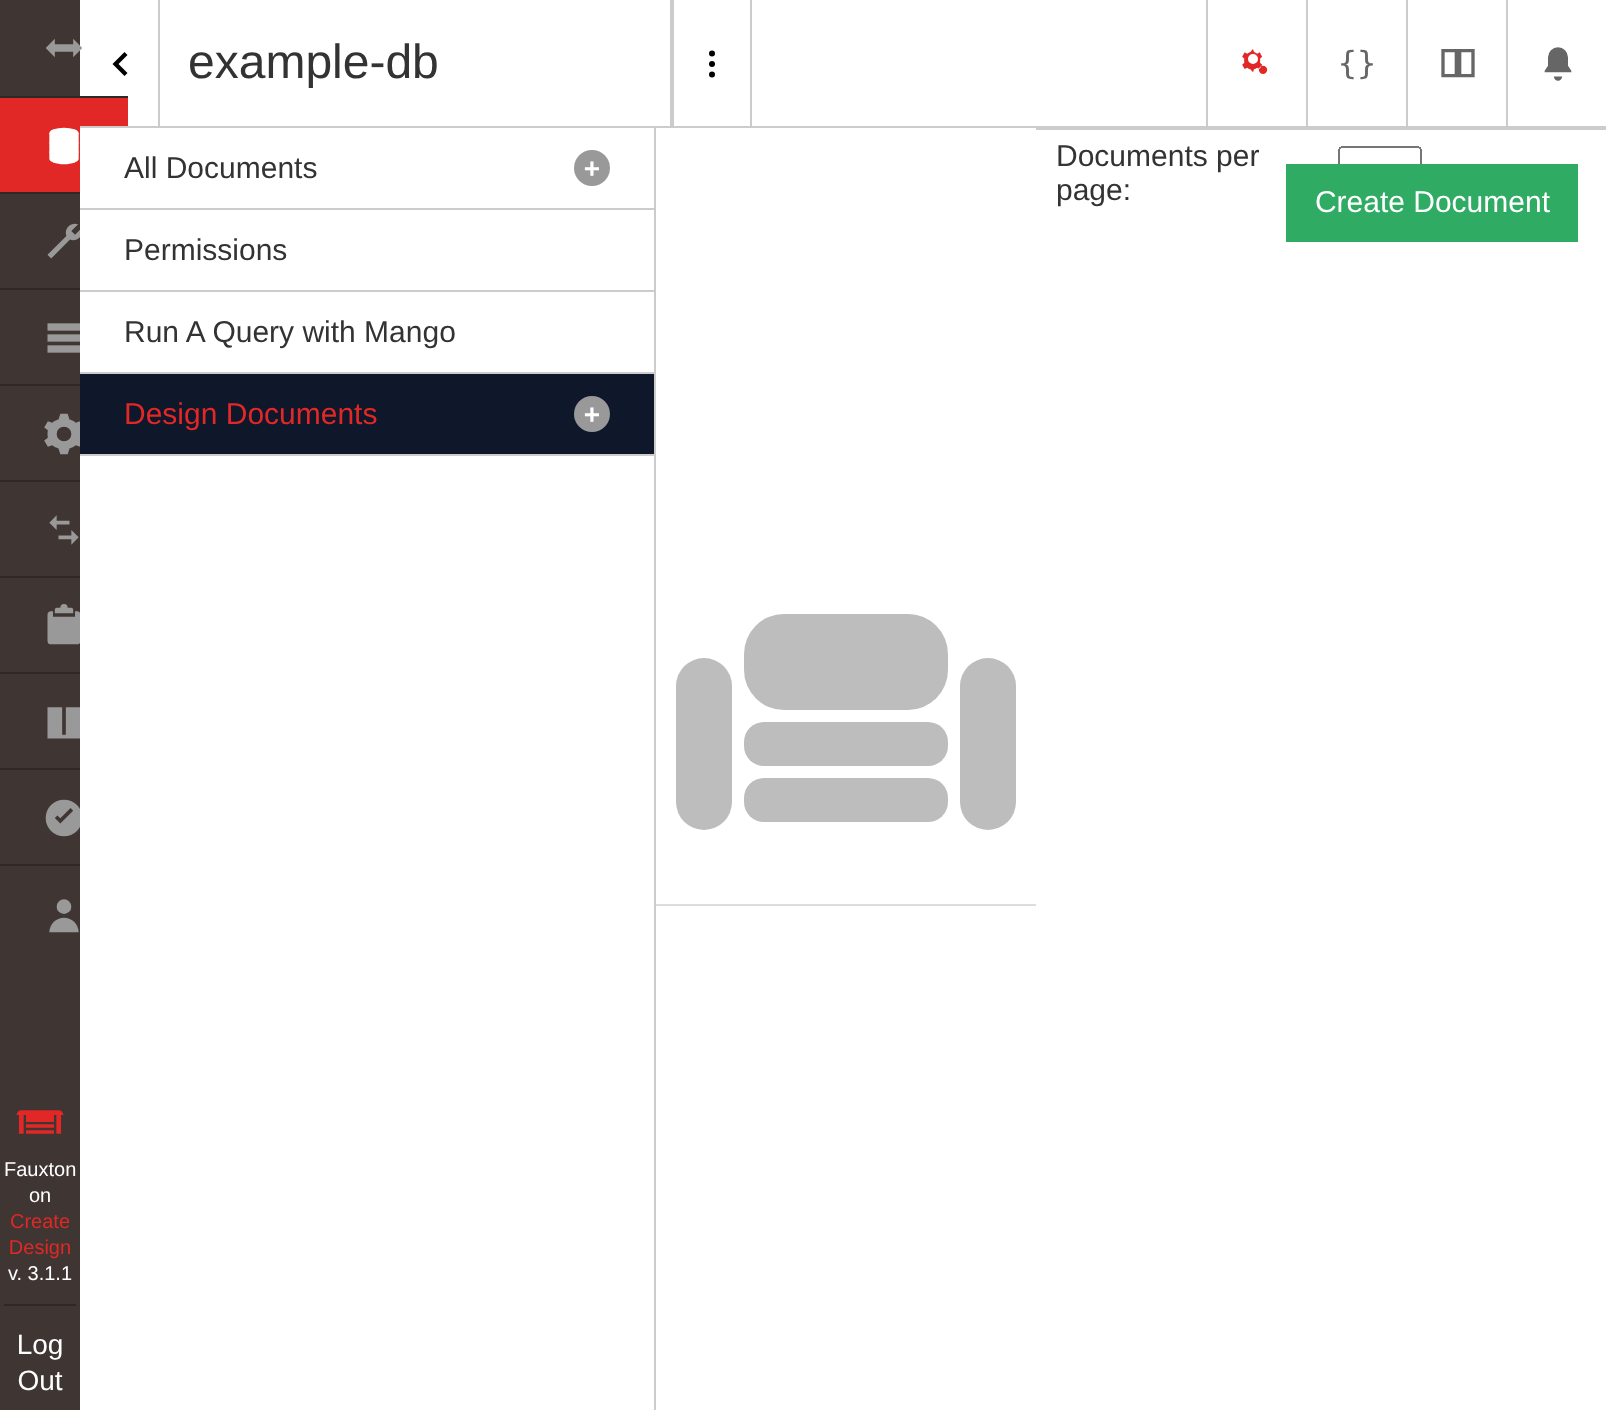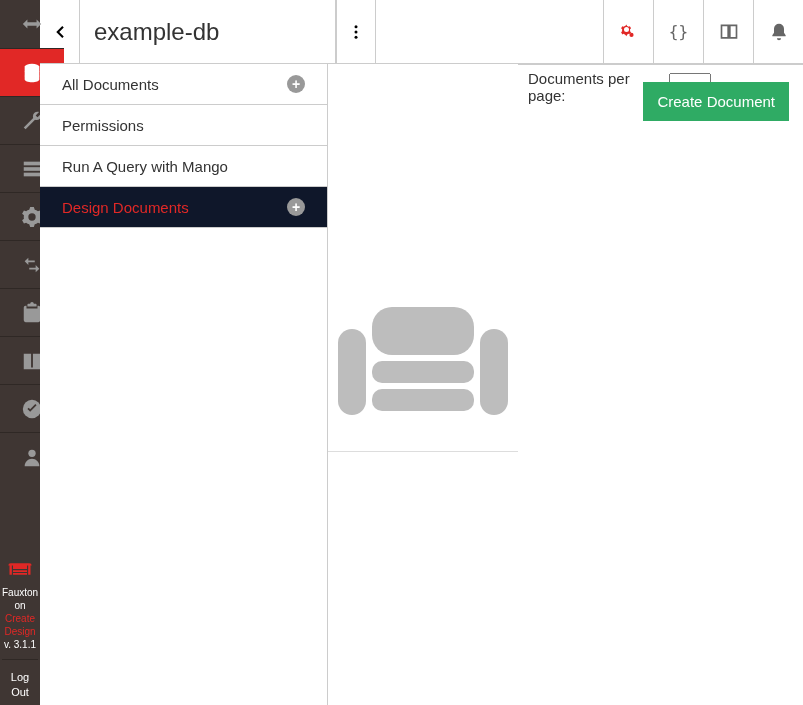--- a/index.html
+++ b/index.html
@@ -7,21 +7,21 @@
 .app { display: flex; width: 803px; height: 705px; }
 .nav-rail { width: 40px; background: #3f3633; display: flex; flex-direction: column; }
 .nav-item { width: 64px; height: 48px; display: flex; align-items: center; justify-content: center; color: #999; border-top: 1px solid #2f2825; cursor: pointer; }
 .nav-item:first-child { border-top: none; }
 .nav-item.active { background: #e12826; color: #fff; }
 .nav-item svg { width: 22px; height: 22px; fill: currentColor; }
 .nav-spacer { flex: 1; }
 .nav-foot { text-align: center; color: #fff; font-size: 10px; padding: 6px 2px; line-height: 1.3; }
 .nav-foot .couch-icon { color: #e12826; margin-bottom: 4px; }
 .nav-foot .red { color: #e12826; }
-.nav-foot .logout { border-top: 1px solid #2f2825; margin-top: 8px; padding-top: 10px; font-size: 11px; cursor: pointer; }
+.nav-foot .logout { border-top: 1px solid #2f2825; margin-top: 8px; padding-top: 10px; font-size: 14px; cursor: pointer; }
 .workspace { flex: 1; display: flex; flex-direction: column; }
 .topbar { height: 64px; display: flex; border-bottom: 1px solid #ccc; }
 .tb-btn { width: 40px; display: flex; align-items: center; justify-content: center; border-right: 1px solid #ccc; cursor: pointer; }
 .tb-btn svg { width: 18px; height: 18px; }
 .db-title { flex: 1; display: flex; align-items: center; padding: 0 14px; font-size: 24px; color: #333; border-right: 1px solid #ccc; }
 .tb-icon { width: 50px; display: flex; align-items: center; justify-content: center; border-left: 1px solid #ccc; cursor: pointer; color: #666; }
 .tb-icon.red { color: #e12826; }
 .tb-icon svg { width: 20px; height: 20px; fill: currentColor; }
 .body { flex: 1; display: flex; min-height: 0; }
 .sidepanel { width: 288px; border-right: 1px solid #ccc; background: #fff; }

